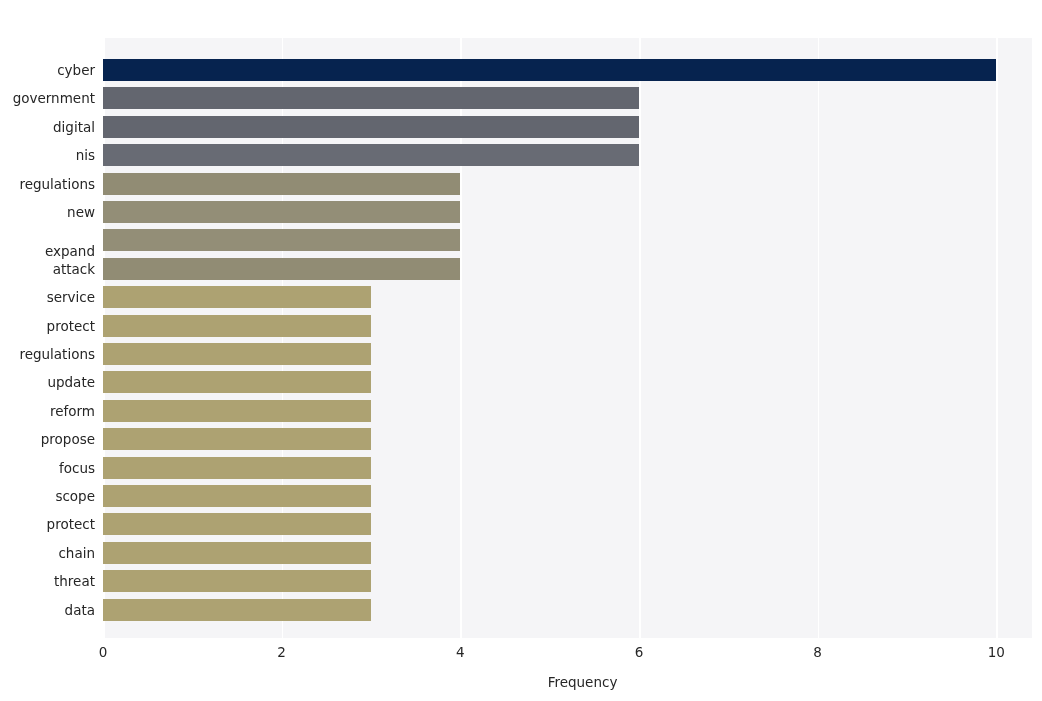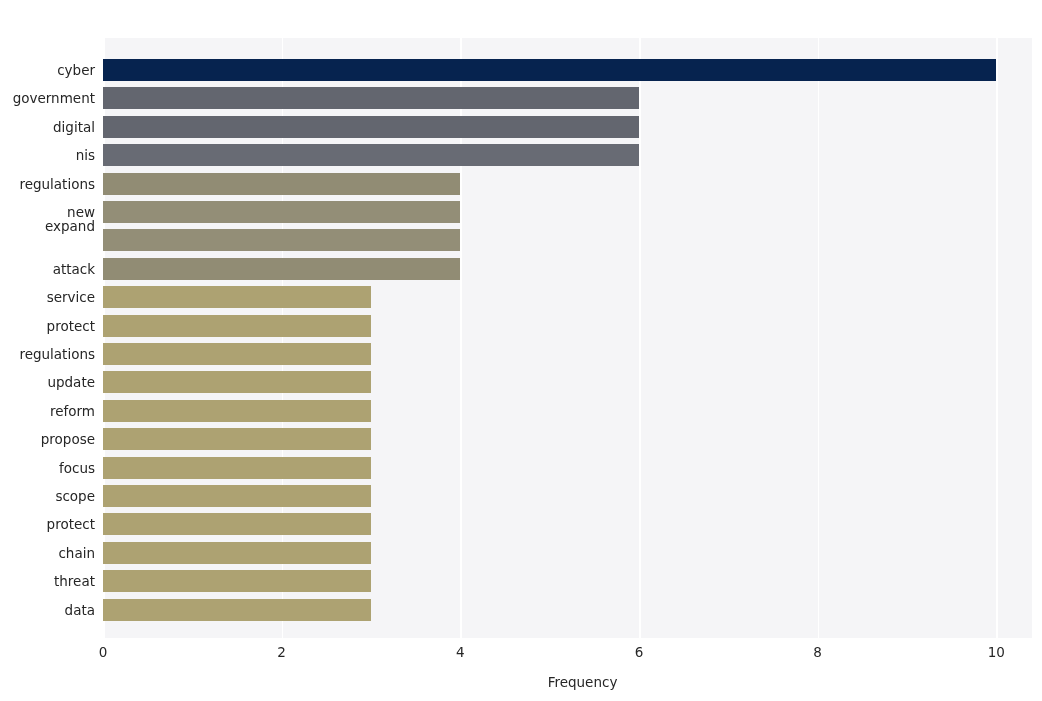--- a/index.html
+++ b/index.html
@@ -155,21 +155,21 @@
       </div>
   </div>
 
   <div id="ylabels-layer">
       <div class="ytick-label" style="top: 21px; text-align: right;">cyber</div>
       <div class="ytick-label" style="top: 49.4px;">government</div>
       <div class="ytick-label" style="top: 77.8px;">digital</div>
       <div class="ytick-label" style="top: 106.2px;">nis</div>
       <div class="ytick-label" style="top: 134.6px;">regulations</div>
       <div class="ytick-label" style="top: 163px;">new</div>
-      <div class="ytick-label" style="top: 177px;">expand</div>
+      <div class="ytick-label" style="top: 202px;">expand</div>
       <div class="ytick-label" style="top: 219.8px;">attack</div>
       <div class="ytick-label" style="top: 248.2px;">service</div>
       <div class="ytick-label" style="top: 276.6px;">protect</div>
       <div class="ytick-label" style="top: 305px;">regulations</div>
       <div class="ytick-label" style="top: 333.4px;">update</div>
       <div class="ytick-label" style="top: 361.8px;">reform</div>
       <div class="ytick-label" style="top: 390px; padding-left: 16px;">propose</div>
       <div class="ytick-label" style="top: 418.6px;">focus</div>
       <div class="ytick-label" style="top: 447px;">scope</div>
       <div class="ytick-label" style="top: 475.4px;">protect</div>

